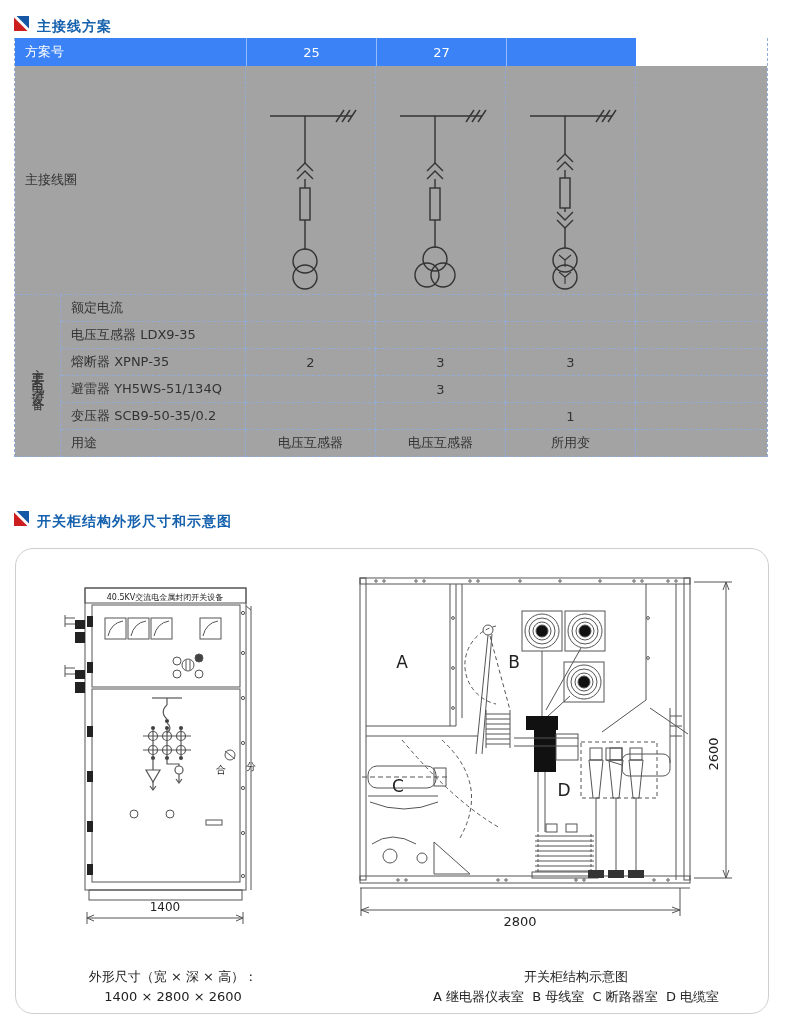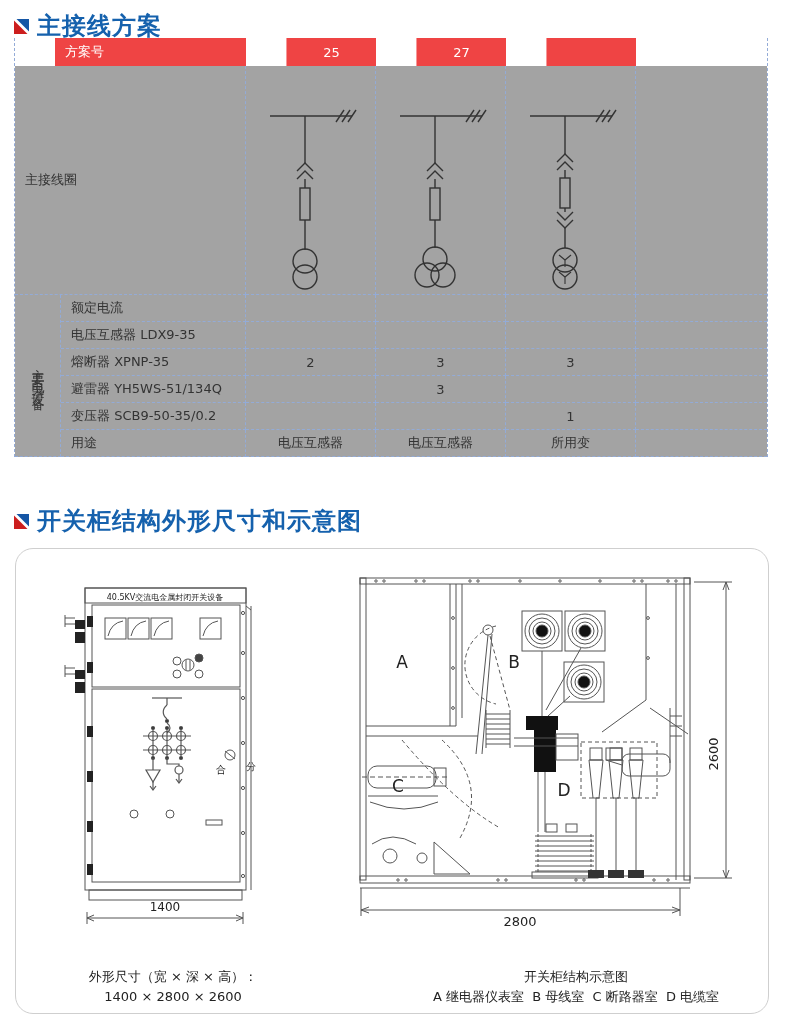--- a/index.html
+++ b/index.html
@@ -3,29 +3,29 @@
 <meta charset="utf-8">
 <style>
   * { box-sizing: border-box; margin: 0; padding: 0; }
   html,body { background:#fff; }
   body { font-family: "DejaVu Sans", "Liberation Sans", sans-serif; color:#333; }
   .page { position:relative; width:800px; height:1030px; background:#ffffff; overflow:hidden; }
 
   
   .sec-header { position:absolute; left:14px; display:flex; align-items:center; gap:8px; }
   .sec-header .marker { width:15px; height:15px; flex:0 0 auto; }
-  .sec-title { font-size:24px; font-weight:bold; color:#1561ad; letter-spacing:1px; }
+  .sec-title { font-size:14px; font-weight:bold; color:#1561ad; letter-spacing:1px;margin-top:8px; }
 
   
   .scheme-table { position:absolute; left:14px; top:38px; width:754px;
     display:grid;
     grid-template-columns:46px 185px 130px 130px 130px auto;
     grid-template-rows:28px 229px repeat(6,27px);
     border-left:1px dashed #93abd7; border-right:1px dashed #93abd7; }
-  .th { background:#ef4444; color:#fff; font-size:13px; display:flex; align-items:center;margin-left:40px; }
+  .th { background:#3b82f6; color:#fff; font-size:13px; display:flex; align-items:center; }
   .th.first { grid-column:1 / 3; padding-left:10px; }
   .th.num { justify-content:center; border-left:1px solid rgba(255,255,255,.45); }
   .td { background:#a3a3a3; border-right:1px dashed #93abd7; border-bottom:1px dashed #93abd7;
         font-size:13px; display:flex; align-items:center; }
   .td.last { border-right:none; }
   .td.label { padding-left:10px; }
   .td.center { justify-content:center; }
   .diagram-label { grid-column:1 / 3; }
   .diagram-cell { justify-content:center; align-items:flex-start; }
   .diagram-cell svg { margin-top:42px; }

